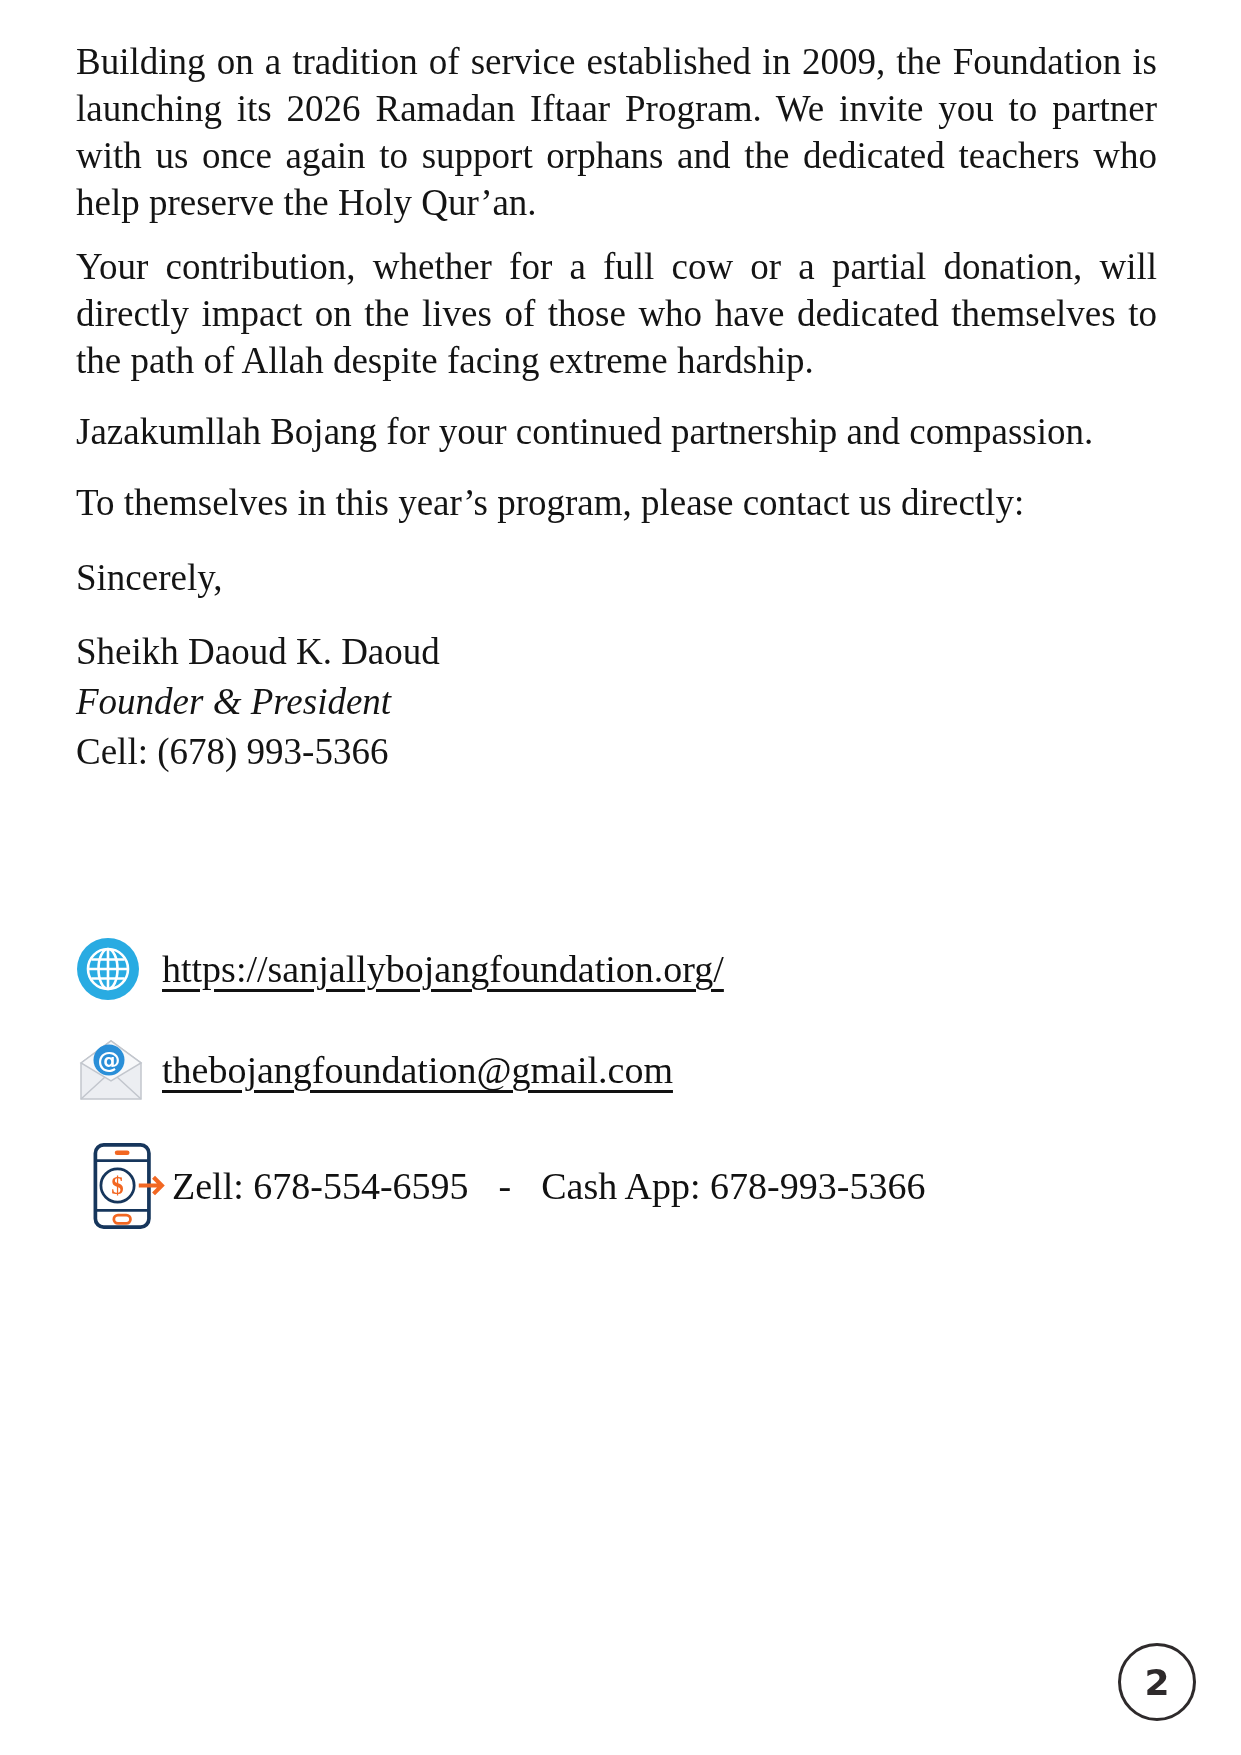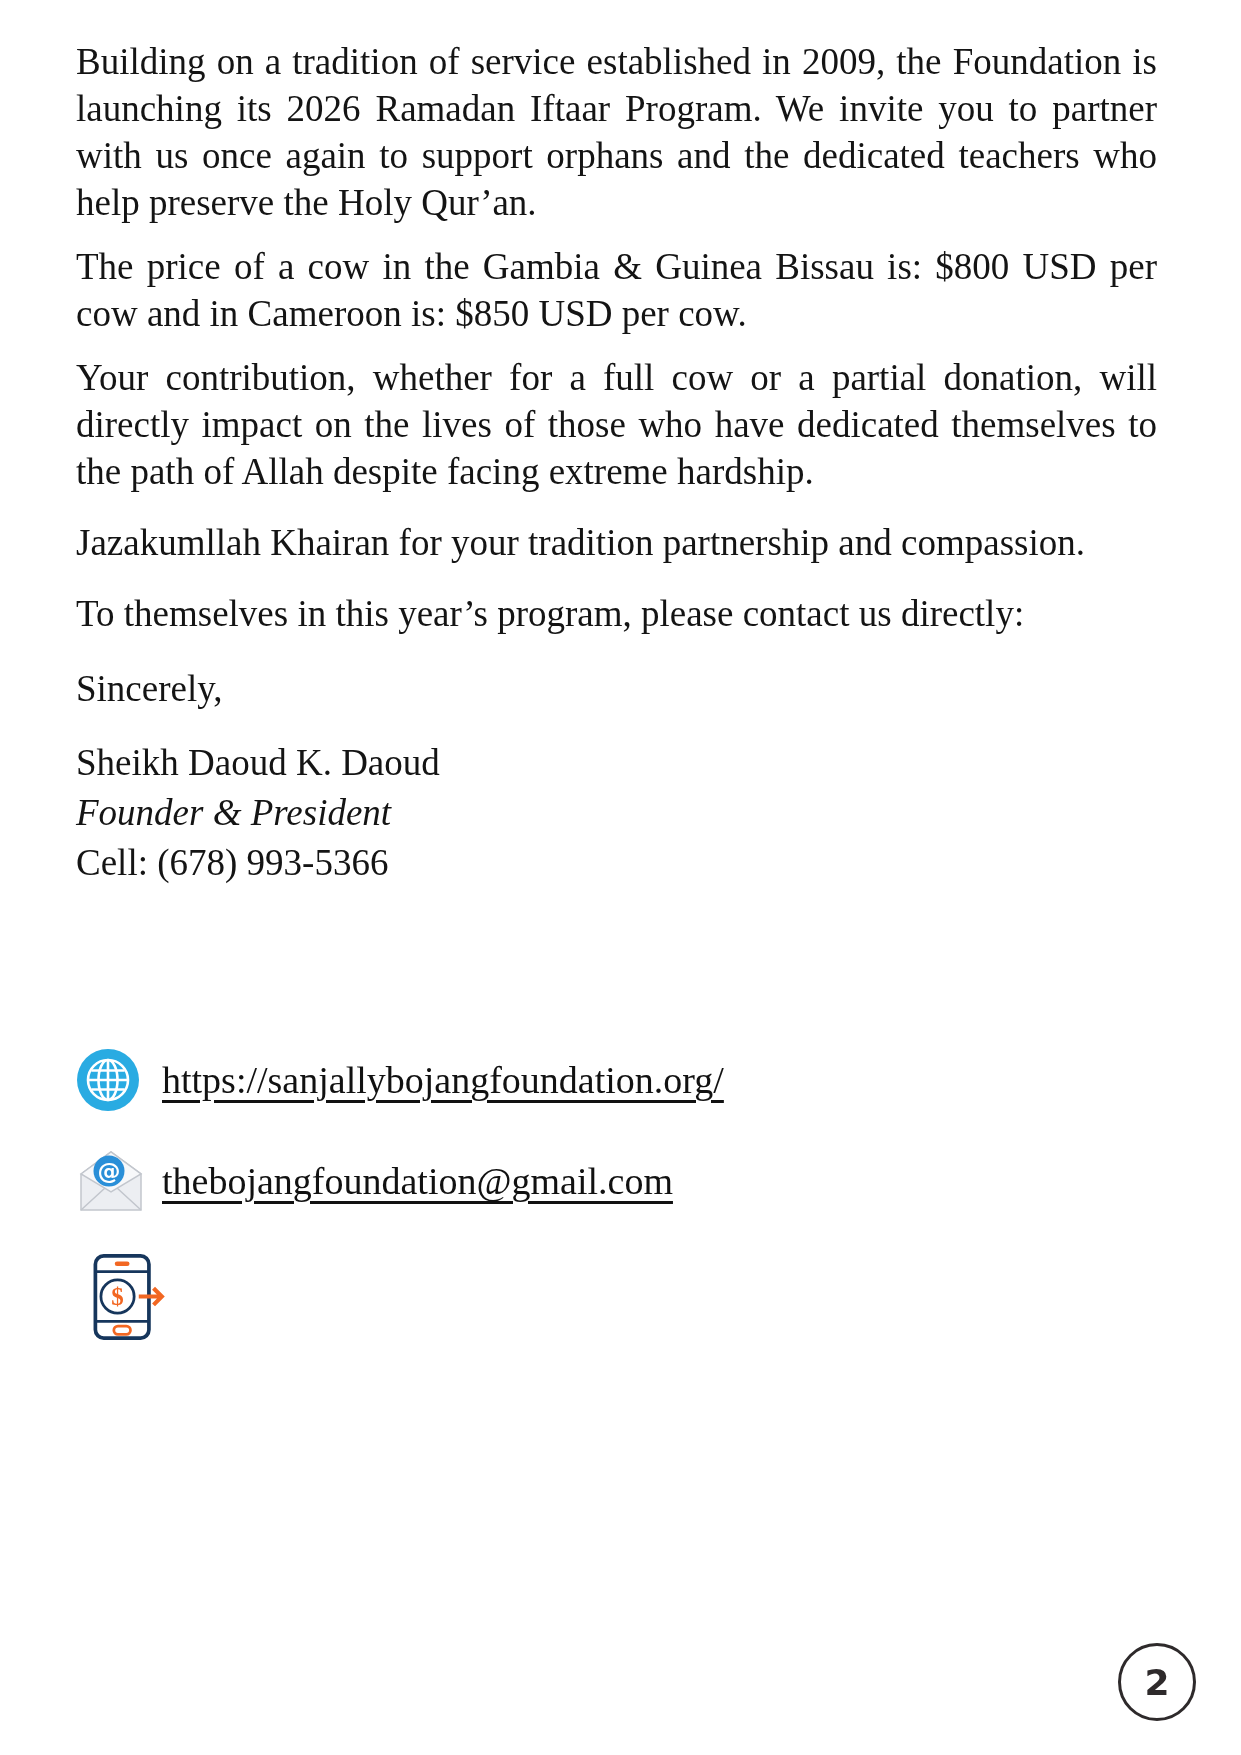--- a/index.html
+++ b/index.html
@@ -61,23 +61,22 @@
     font-size:36px;
     color:#2e2a2b;
   }
 </style>
 </head>
 <body>
 
 <div class="page">
 
   <p class="para">Building on a tradition of service established in 2009, the Foundation is launching its 2026 Ramadan Iftaar Program. We invite you to partner with us once again to support orphans and the dedicated teachers who help preserve the Holy Qur’an.</p>
-  <p class="para">The price of a cow in the Gambia &amp; Guinea Bissau is: $800 USD per cow and in Cameroon is: $850 USD per cow.</p>
   <p class="para gap">Your contribution, whether for a full cow or a partial donation, will directly impact on the lives of those who have dedicated themselves to the path of Allah despite facing extreme hardship.</p>
-  <p class="para gap">Jazakumllah Khairan for your tradition partnership and compassion.</p>
+  <p class="para gap">Jazakumllah Bojang for your continued partnership and compassion.</p>
   <p class="para">To themselves in this year’s program, please contact us directly:</p>
 
   <p class="closing">Sincerely,</p>
 
   <p class="signature">
     <span class="sig-line">Sheikh Daoud K. Daoud</span>
     <span class="sig-line sig-title">Founder &amp; President</span>
     <span class="sig-line">Cell: (678) 993-5366</span>
   </p>
 
@@ -120,20 +119,21 @@
           <rect x="21" y="3" width="58" height="89" rx="9" fill="#ffffff" stroke="#16365c" stroke-width="4"></rect>
           <line x1="21" y1="20" x2="79" y2="20" stroke="#16365c" stroke-width="3"></line>
           <line x1="21" y1="74" x2="79" y2="74" stroke="#16365c" stroke-width="3"></line>
           <rect x="42" y="9" width="16" height="5" rx="2.5" fill="#f26722"></rect>
           <rect x="41" y="79" width="18" height="9" rx="4.5" fill="none" stroke="#f26722" stroke-width="3"></rect>
           <circle cx="45" cy="47" r="18" fill="#ffffff" stroke="#16365c" stroke-width="3"></circle>
           <text x="45" y="56" text-anchor="middle" font-family="Liberation Serif, serif" font-size="27" font-weight="bold" fill="#f26722">$</text>
           <path d="M68 47 h24 M84 38 l9 9 -9 9" fill="none" stroke="#f26722" stroke-width="4.5"></path>
         </svg>
       </span>
+      <span class="contact-plain"><span>Zell: 678-554-6595</span><span class="pay-sep">-</span><span>Cash App: 678-993-5366</span></span>
     </div>
 
   </div>
 
   <div class="page-number">
     <span>2</span>
   </div>
 
 </div>
 

